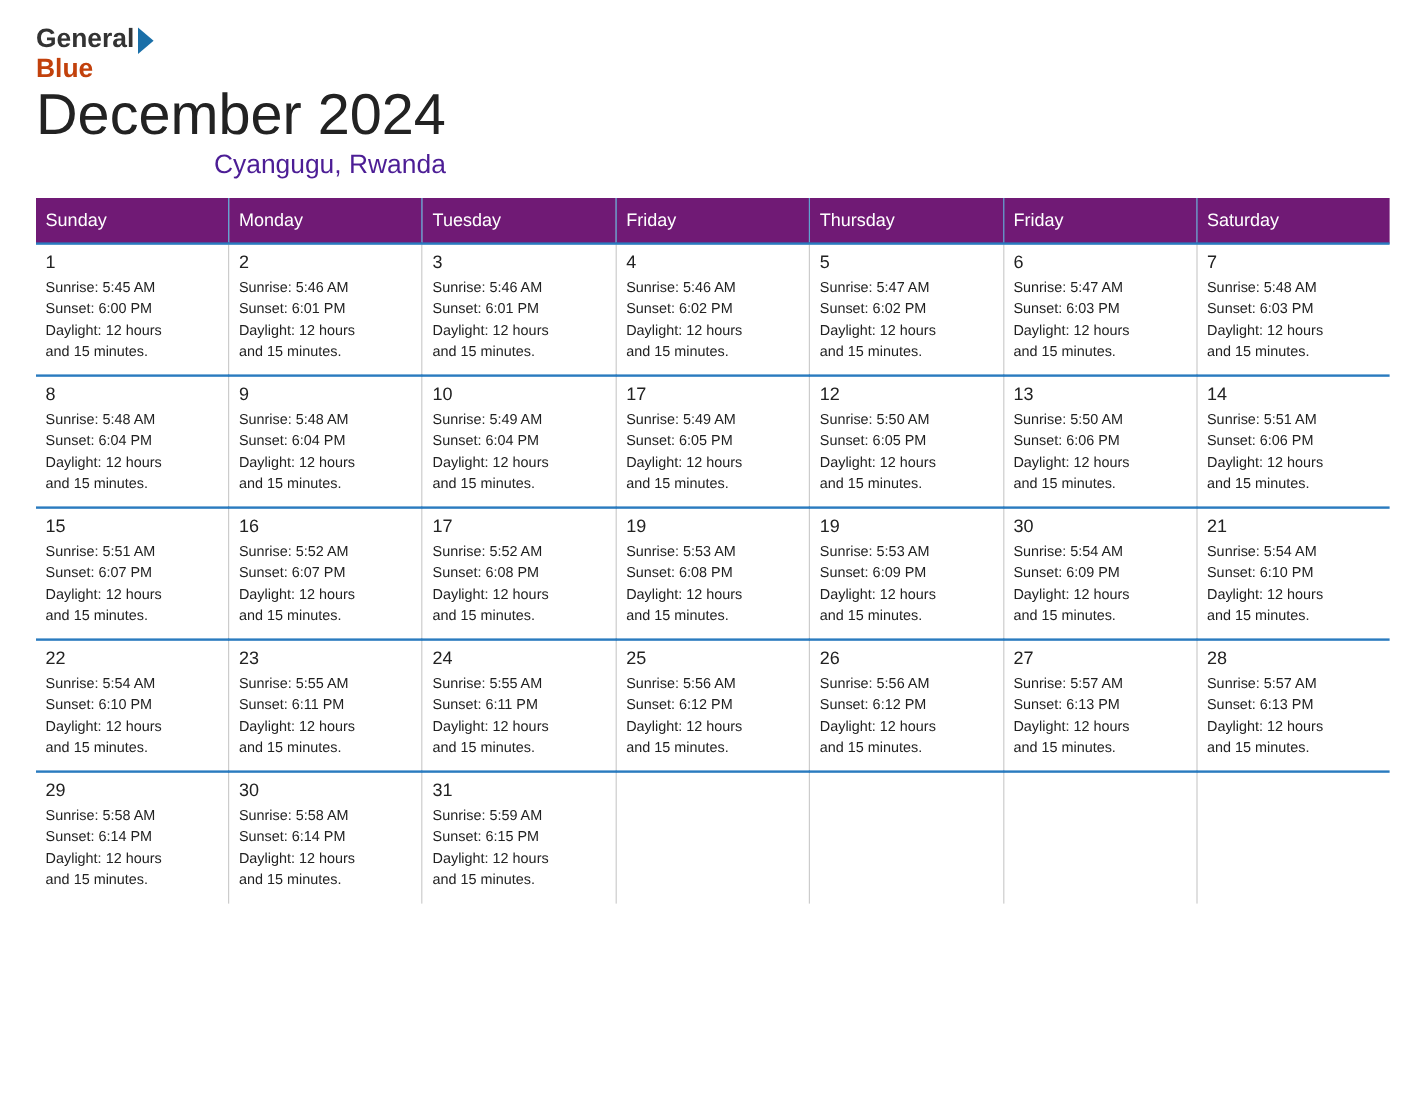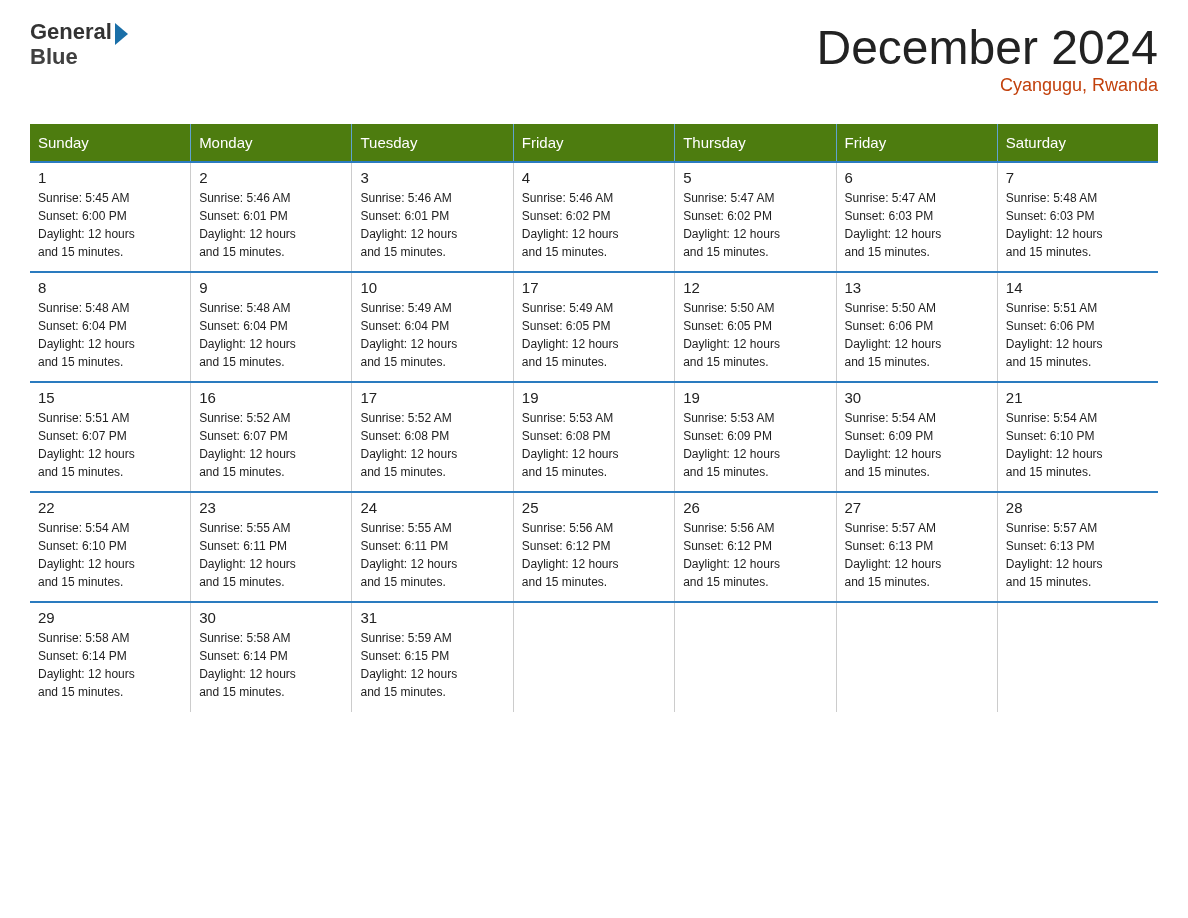--- a/index.html
+++ b/index.html
@@ -7,50 +7,51 @@
       font-family: Arial, sans-serif;
       background: #fff;
       padding: 20px 30px;
       width: 1188px;
       min-height: 918px;
     }
     .header {
       display: flex;
       justify-content: space-between;
       align-items: flex-start;
-      margin-bottom: 28px;
+      margin-bottom: 15px;
+      flex-direction: column;
     }
     .logo {
       display: flex;
       align-items: center;
       gap: 0;
     }
     .logo-block {
       line-height: 1.1;
     }
     .title-block {
       text-align: right;
     }
     .title-block h1 {
       font-size: 48px;
       font-weight: normal;
       color: #222;
     }
     .title-block h2 {
-      font-size: 18px;
+      font-size: 22px;
       font-weight: normal;
-      color: #c2410c;
+      color: #4c1d95;
     }
     table {
       width: 100%;
       border-collapse: collapse;
       font-size: 13px;
     }
     thead tr {
-      background-color: #4d7c0f;
+      background-color: #701a75;
       color: #fff;
     }
     thead th {
       padding: 10px 8px;
       text-align: left;
       font-weight: normal;
       font-size: 15px;
       border-right: 1px solid #5fa3d0;
     }
     thead th:last-child {
@@ -86,21 +87,21 @@
   </style>
 </head>
 <body>
 
 <div class="header">
   <div class="logo">
     <div style="display:flex; align-items:flex-start;">
       <div class="logo-block">
         <span style="font-size:22px; font-weight:bold; color:#333;">General</span><span style="display:inline-block; width:0; height:0; border-top: 11px solid transparent; border-bottom: 11px solid transparent; border-left: 13px solid #1a6fa8; margin-left: 3px; vertical-align: middle; margin-top:-2px;"></span>
         <br>
-        <span style="font-size:22px; font-weight:bold; color:#404040;">Blue</span>
+        <span style="font-size:22px; font-weight:bold; color:#c2410c;">Blue</span>
       </div>
     </div>
   </div>
   <div class="title-block">
     <h1>December 2024</h1>
     <h2>Cyangugu, Rwanda</h2>
   </div>
 </div>
 
 <table>

